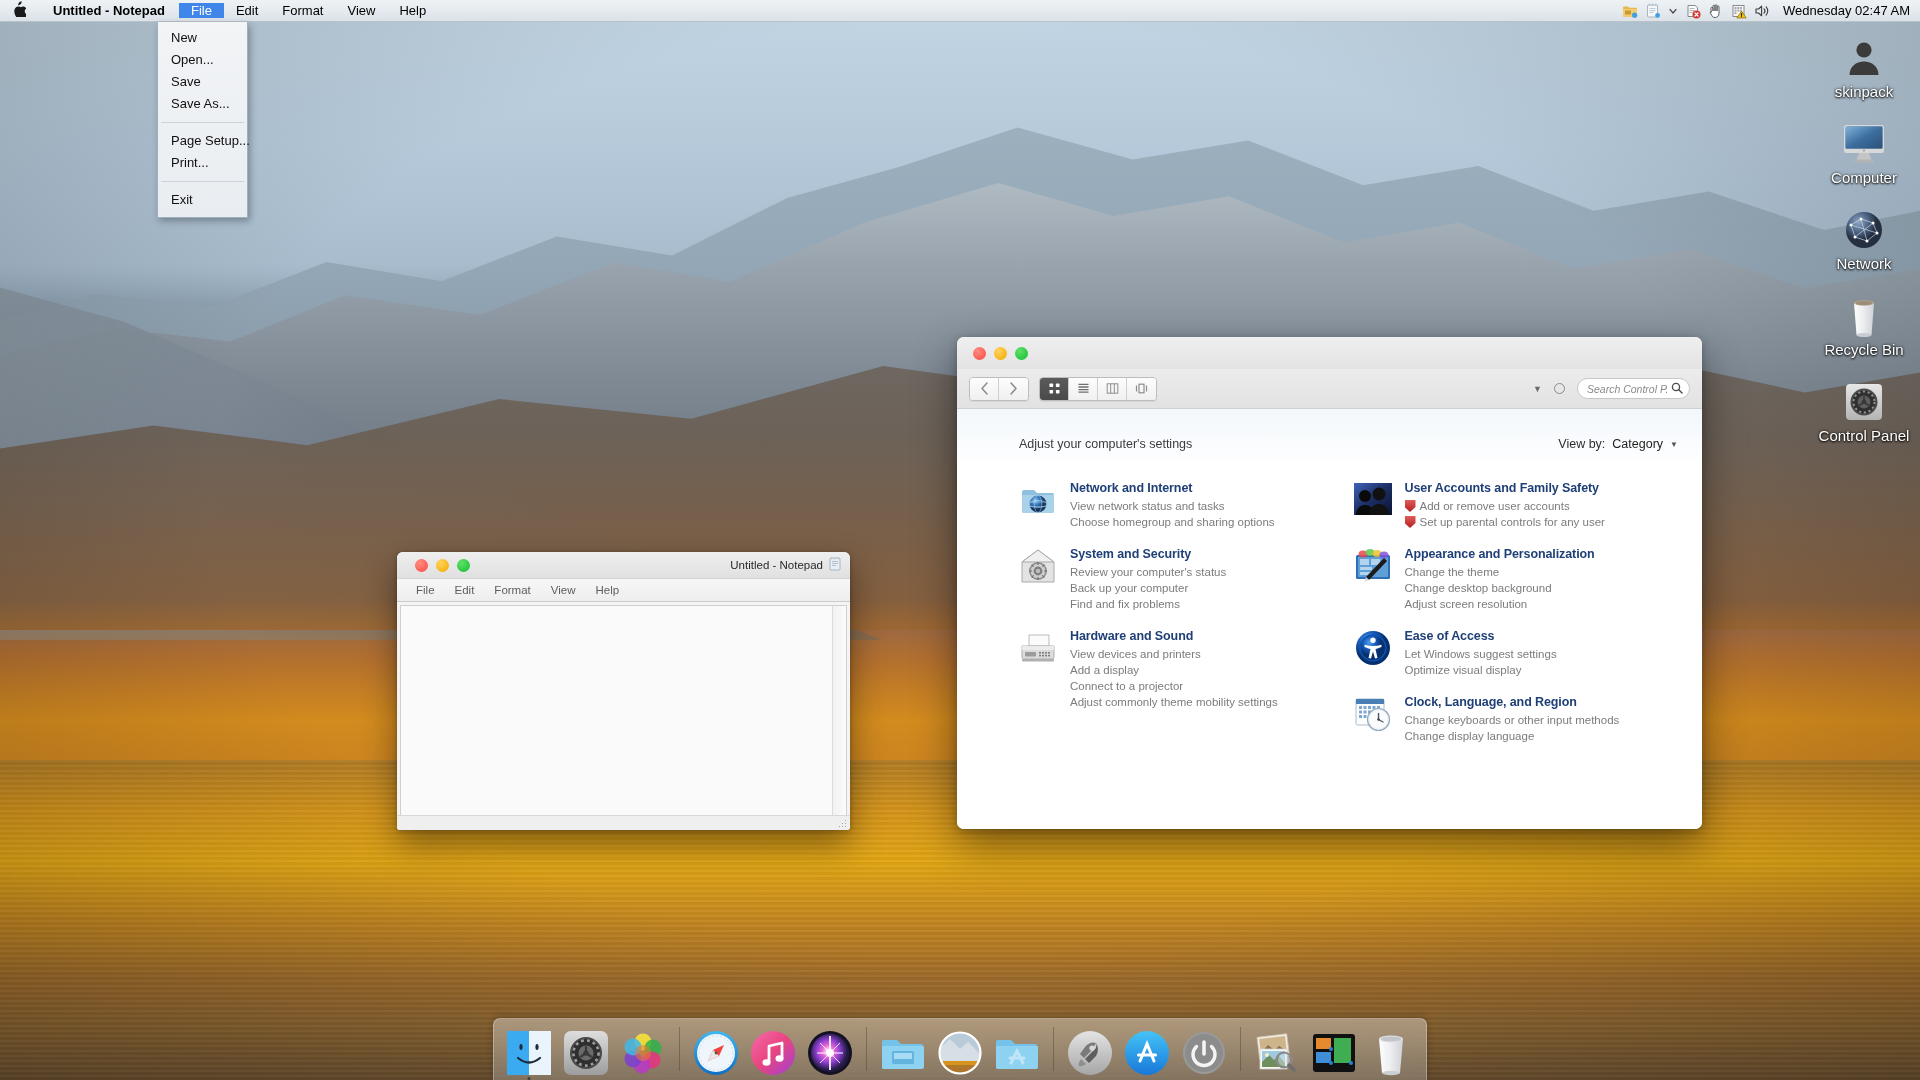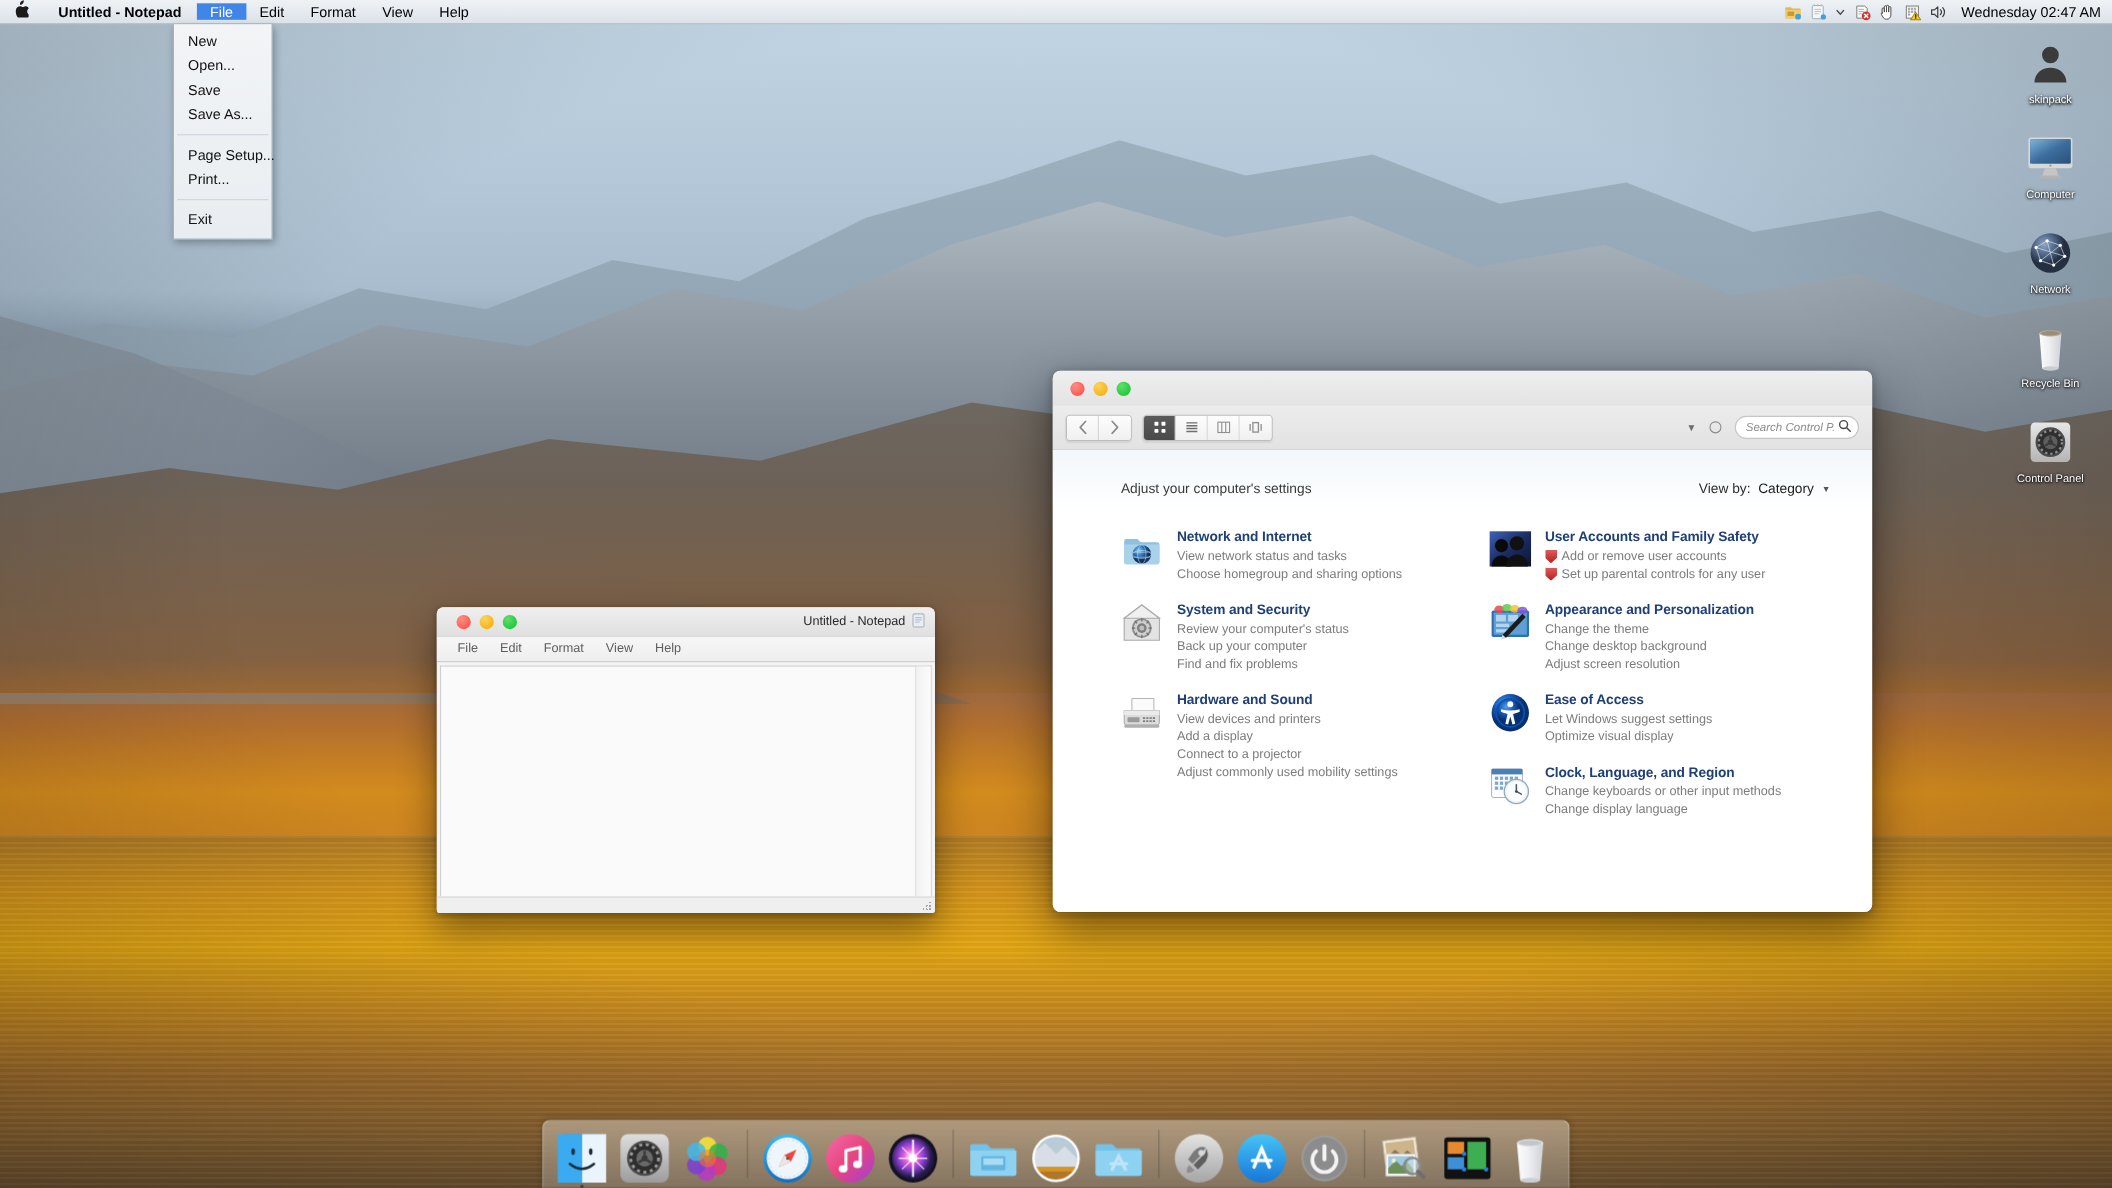--- a/index.html
+++ b/index.html
@@ -149,21 +149,21 @@
   .caret-btn { font-size:9px; color:#6b6b6b; cursor:default; }
   .gear-btn { width:11px;height:11px;border:1.6px solid #8c8c8c;border-radius:50%; }
   #cp-search {
     width:113px; height:21px; border-radius:11px; border:1px solid #c6c6c6;
     background:#fff; display:flex; align-items:center; padding:0 6px 0 9px;
     font-size:10.5px; color:#8b8b8b; font-style:italic; gap:4px;
   }
   #cp-search .txt { flex:1; white-space:nowrap; overflow:hidden; }
   #cp-body { flex:1; background:#ffffff; position:relative; overflow:hidden; }
   #cp-header-row {
-    display:flex; align-items:center; padding: 14px 38px 0 62px;
+    display:flex; align-items:center; padding: 14px 24px 0 62px;
     background: linear-gradient(to bottom, #f2f7fb 0%, #ffffff 100%);
     height:56px;
   }
   #cp-adjust { font-size:12.5px; color:#3b3b3b; }
   #cp-viewby { margin-left:auto; display:flex; align-items:center; gap:7px; font-size:12.5px; color:#2d2d2d; }
   #cp-viewby .cat { color:#1d1d1d; }
   #cp-viewby .dn { font-size:8px; color:#555; }
   #cp-grid {
     display:grid; grid-template-columns: 1fr 1fr; column-gap:10px;
     padding: 16px 24px 0 62px;
@@ -234,21 +234,21 @@
       radial-gradient(circle 0.9px at 4.5px 4.5px, #a4a4a4 99%, transparent),
       radial-gradient(circle 0.9px at 7.5px 4.5px, #a4a4a4 99%, transparent),
       radial-gradient(circle 0.9px at 7.5px 1.5px, #a4a4a4 99%, transparent);
   }
 
   
   #desk-icons { position:absolute; right:0; top:34px; width:112px; z-index:50; }
   .dicon { width:112px; margin-bottom:22px; text-align:center; cursor:default; }
   .dicon .glyph { height:48px; display:flex; align-items:center; justify-content:center; }
   .dicon .lbl {
-    font-size:10px; color:#fff; margin-top:3px; line-height:13px;
+    font-size:15px; color:#fff; margin-top:3px; line-height:13px;
     text-shadow: 0 0 3px rgba(0,0,0,0.95), 0 1px 2px rgba(0,0,0,0.9);
   }
 
   
   #dock {
     position:absolute; left:50%; transform:translateX(-50%); bottom:0;
     height:62px; display:flex; align-items:flex-end; gap:9px;
     padding: 4px 11px 3px 11px;
     background: linear-gradient(to bottom, rgba(232,232,232,0.42), rgba(190,190,190,0.34));
     border: 1px solid rgba(255,255,255,0.30); border-bottom:none;
@@ -600,21 +600,21 @@
             <div class="cat-link">
                 <span>View devices and printers</span>
               </div>
             <div class="cat-link">
                 <span>Add a display</span>
               </div>
             <div class="cat-link">
                 <span>Connect to a projector</span>
               </div>
             <div class="cat-link">
-                <span>Adjust commonly used mobility settings</span>
+                <span>Adjust commonly theme mobility settings</span>
               </div>
           </div>
         </div>
 
 
       </div>
 
       <div>
 
         <div class="cat-item">

